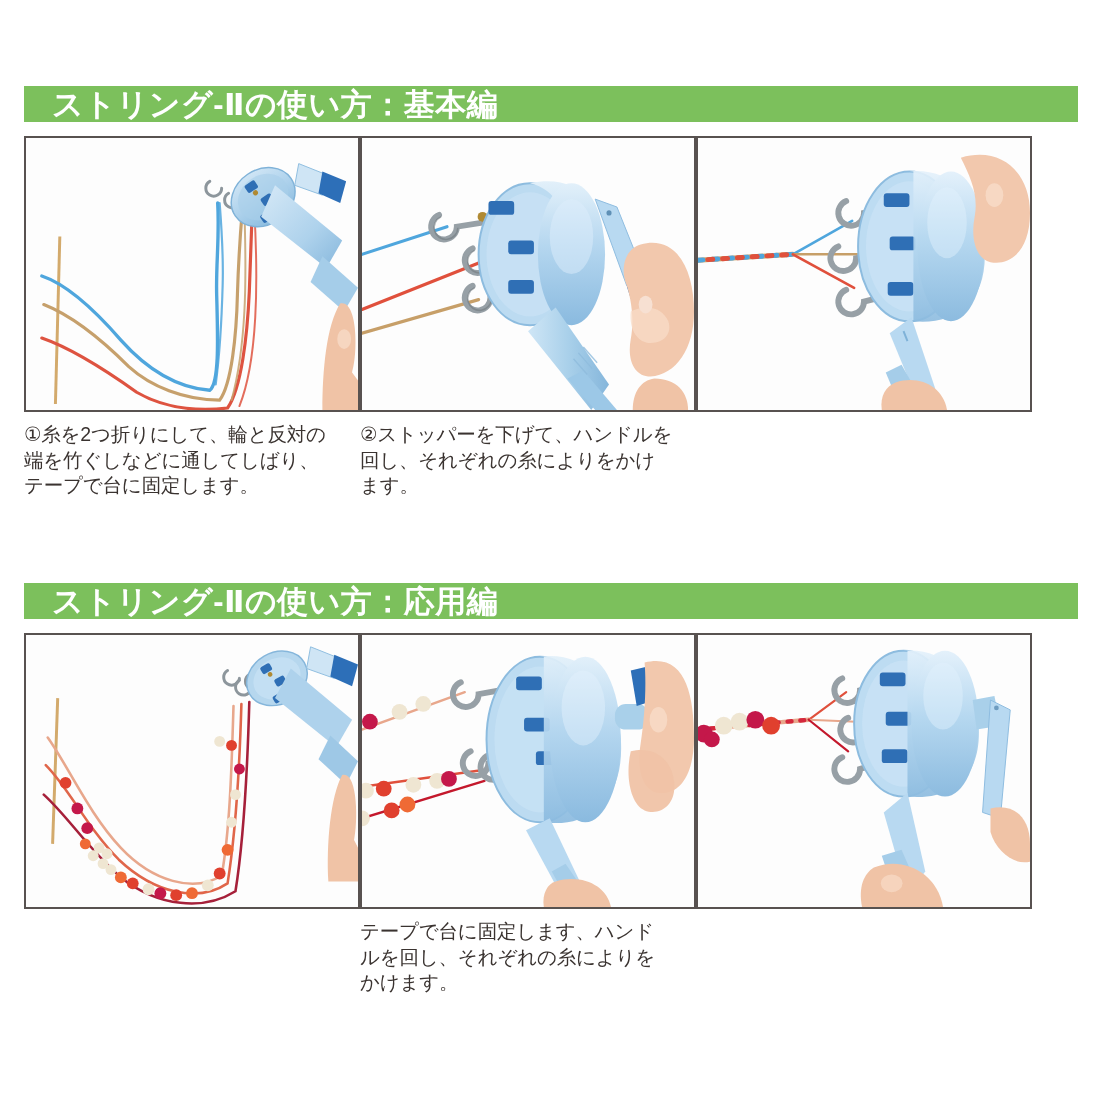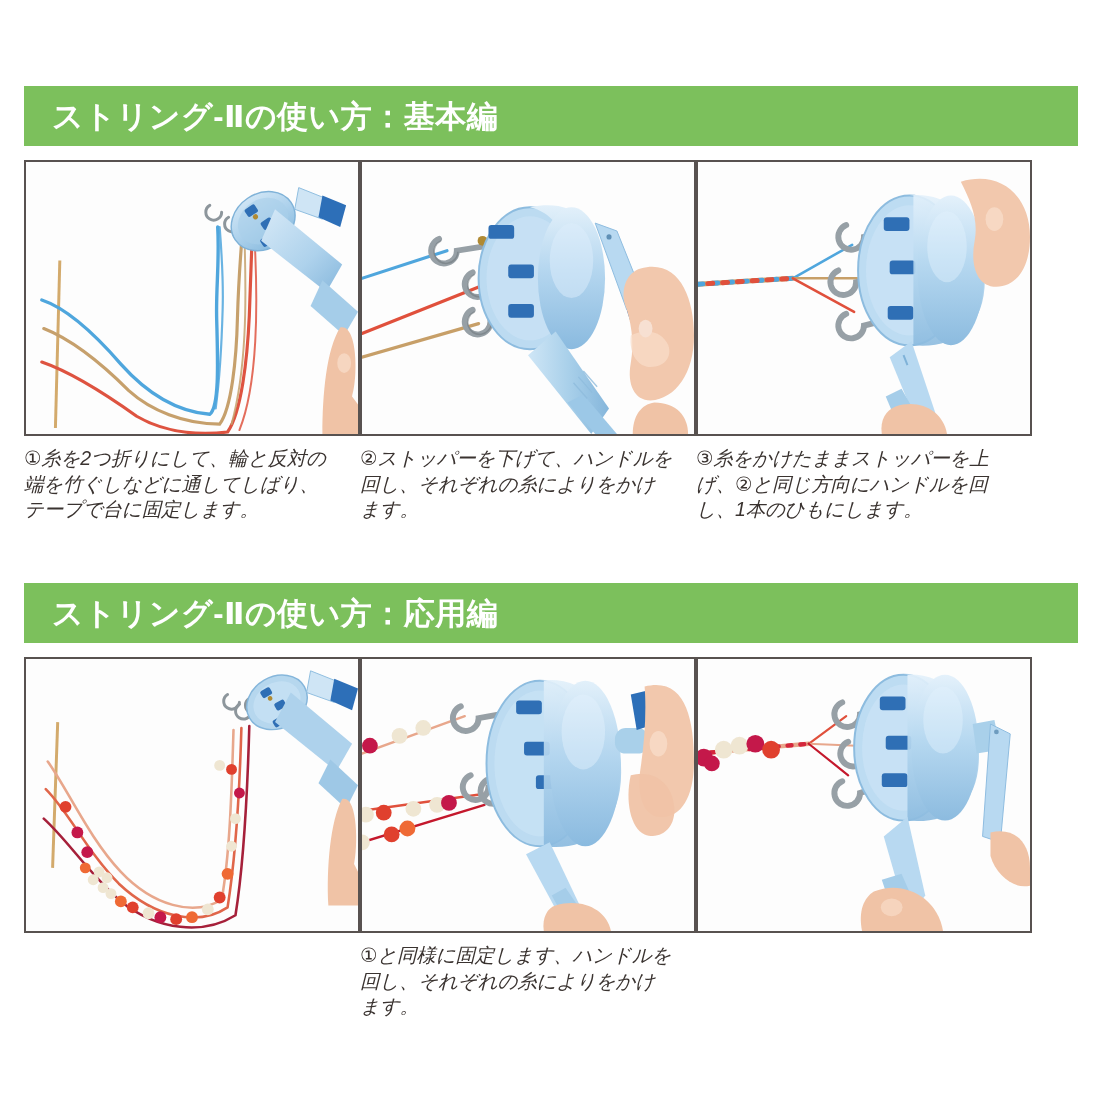--- a/index.html
+++ b/index.html
@@ -12,42 +12,42 @@
   }
   .sheet{position:relative;width:1100px;height:1100px;box-sizing:border-box;}
 
   
   .section{position:absolute;left:24px;width:1054px;}
   .section-basic{top:86px;}
   .section-applied{top:583px;}
 
   
   .title-bar{
-    height:60px;width:1054px;
+    height:36px;width:1054px;
     background:#7cc05c;
     display:flex;align-items:center;
     box-sizing:border-box;
     padding-left:28px;
   }
   .title-bar .title-text{
     color:#ffffff;
     font-size:31px;
     font-weight:bold;
     letter-spacing:0.5px;
     line-height:1;
     white-space:nowrap;
   }
 
   
   .panel-row{
     display:flex;
     gap:23px;
     margin-top:14px;
   }
-  .panel{width:313px;font-style:italic;}
+  .panel{width:313px;}
 
   .photo{
     position:relative;
     width:336px;height:276px;
     border:2px solid #585250;
     box-sizing:border-box;
     background:#ffffff;
     overflow:hidden;
   }
   .photo .scene{position:absolute;inset:0;}
@@ -256,21 +256,20 @@
               <path d="M216 182 L242 260 L226 276 L194 198 Z" fill="#b8d9f1"></path>
               <path d="M206 230 L232 276 L206 276 L190 238 Z" fill="#a5cde9"></path>
               <path d="M208 196 L212 206" stroke="#7fb2d8" stroke-width="2"></path>
 
               <path d="M266 20 C 306 8, 336 34, 336 76 C 336 112, 318 130, 296 126 C 280 122, 276 100, 280 80 C 284 58, 276 40, 266 20 Z" fill="#f2c8ad"></path>
               <ellipse cx="300" cy="58" rx="9" ry="12" fill="#f8dcc8" opacity="0.8"></ellipse>
               <path d="M200 248 C 224 240, 248 252, 252 276 L186 276 C 184 262, 190 252, 200 248 Z" fill="#f0c3a6"></path>
             </svg>
           </div>
         </div>
-        <div class="caption">③糸をかけたままストッパーを上げ、②と同じ方向にハンドルを回し、1本のひもにします。</div>
       </div>
 
     </div>
   </div>
 
   <div class="section section-applied">
 
     <div class="title-bar">
       <span class="title-text">ストリング-Ⅱの使い方：応用編</span>
     </div>
@@ -399,21 +398,21 @@
               <path d="M190 186 L228 266 L208 276 L166 198 Z" fill="#b8d9f1"></path>
               <path d="M206 232 L236 276 L212 276 L192 240 Z" fill="#a5cde9"></path>
 
               <path d="M286 28 C 326 18, 336 58, 336 104 C 336 144, 320 164, 298 160 C 282 156, 278 132, 282 110 C 286 84, 288 52, 286 28 Z" fill="#f2c8ad"></path>
               <ellipse cx="300" cy="86" rx="9" ry="13" fill="#f8dcc8" opacity="0.8"></ellipse>
               <path d="M272 118 C 296 112, 314 126, 316 150 C 318 172, 302 184, 286 178 C 272 172, 266 144, 272 118 Z" fill="#f0c3a6" opacity="0.95"></path>
               <path d="M196 250 C 222 242, 248 254, 252 276 L184 276 C 182 262, 188 252, 196 250 Z" fill="#f0c3a6"></path>
             </svg>
           </div>
         </div>
-        <div class="caption">①と同様に固定します、ハンドルを回し、それぞれの糸によりをかけます。</div>
+        <div class="caption">テープで台に固定します、ハンドルを回し、それぞれの糸によりをかけます。</div>
       </div>
 
       <div class="panel">
         <div class="photo">
           <div class="scene">
             <svg viewBox="0 0 336 276" preserveAspectRatio="none">
               <defs>
                 <linearGradient id="a3drum" x1="0" y1="0" x2="0" y2="1">
                   <stop offset="0" stop-color="#e4f1fb"></stop>
                     <stop offset="0.45" stop-color="#b6d8f0"></stop>

